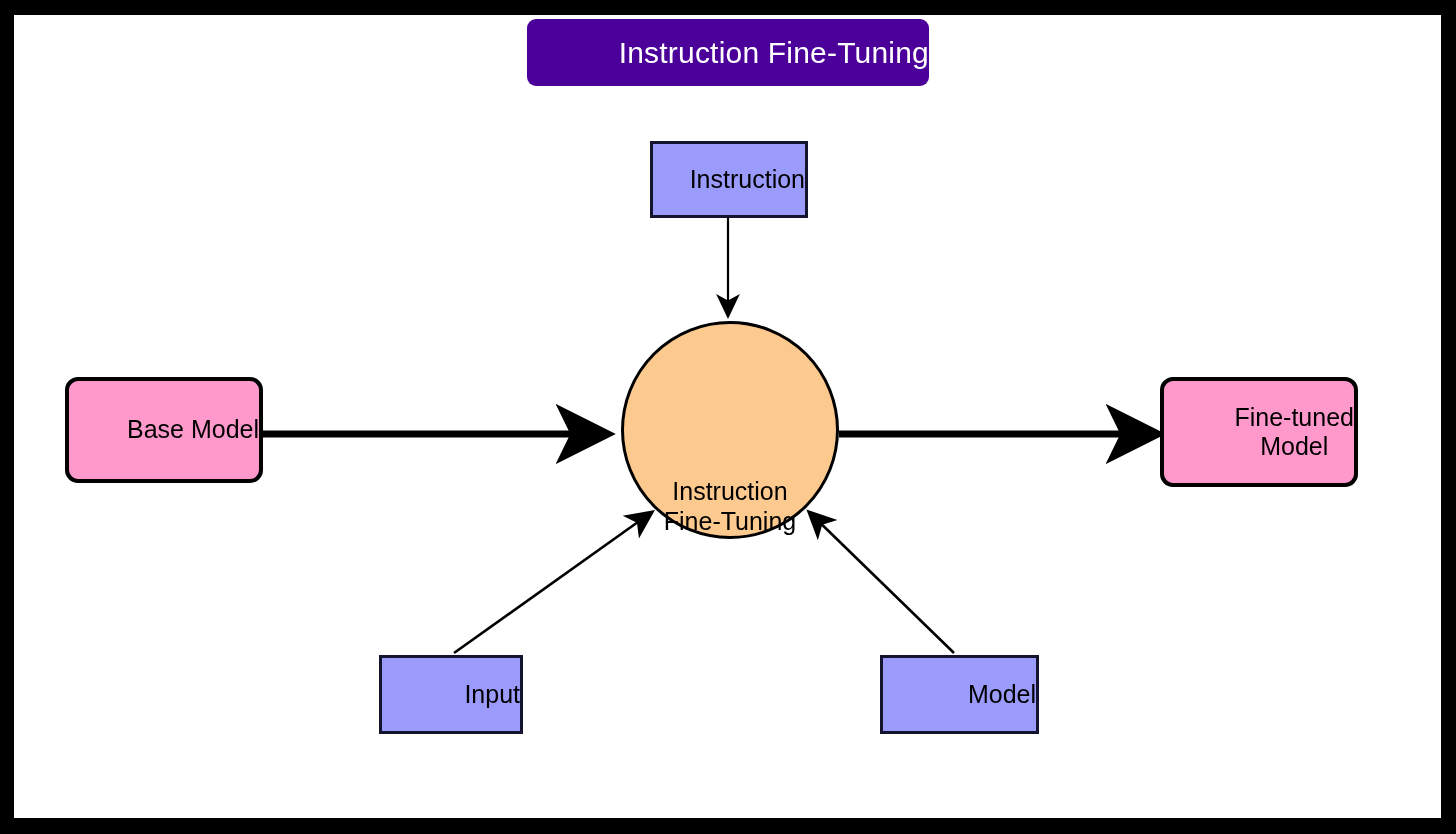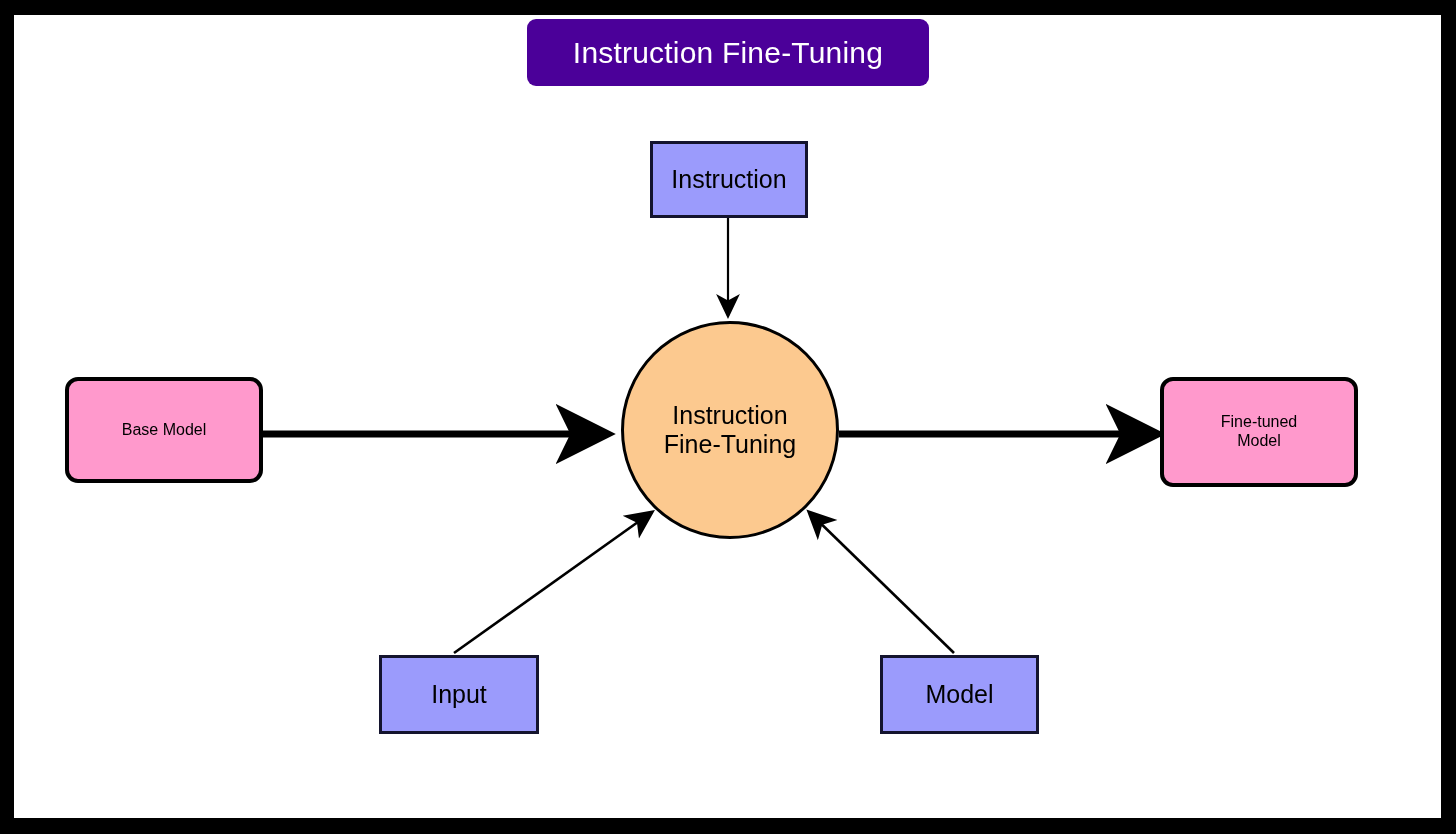--- a/index.html
+++ b/index.html
@@ -39,21 +39,21 @@
     width: 1427px;
     height: 803px;
     pointer-events: none;
   }
 
   .node {
     position: absolute;
     box-sizing: border-box;
     display: flex;
     align-items: center;
-    justify-content: center;
+    justify-content: flex-end;
     text-align: center;
     color: #000000;
     line-height: 1.18;
   }
 
   
   #title-banner {
     left: 513px;
     top: 4px;
     width: 402px;
@@ -73,36 +73,36 @@
   }
   #node-instruction {
     left: 636px;
     top: 126px;
     width: 158px;
     height: 77px;
   }
   #node-input {
     left: 365px;
     top: 640px;
-    width: 160px;
+    width: 144px;
     height: 79px;
   }
   #node-output {
     left: 866px;
     top: 640px;
     width: 159px;
     height: 79px;
   }
 
   
   .box-pink {
     background: #FF99CC;
     border: 4px solid #000000;
     border-radius: 13px;
-    font-size: 16px;
+    font-size: 25px;
   }
   #node-base-model {
     left: 51px;
     top: 362px;
     width: 198px;
     height: 106px;
   }
   #node-finetuned-model {
     left: 1146px;
     top: 362px;

